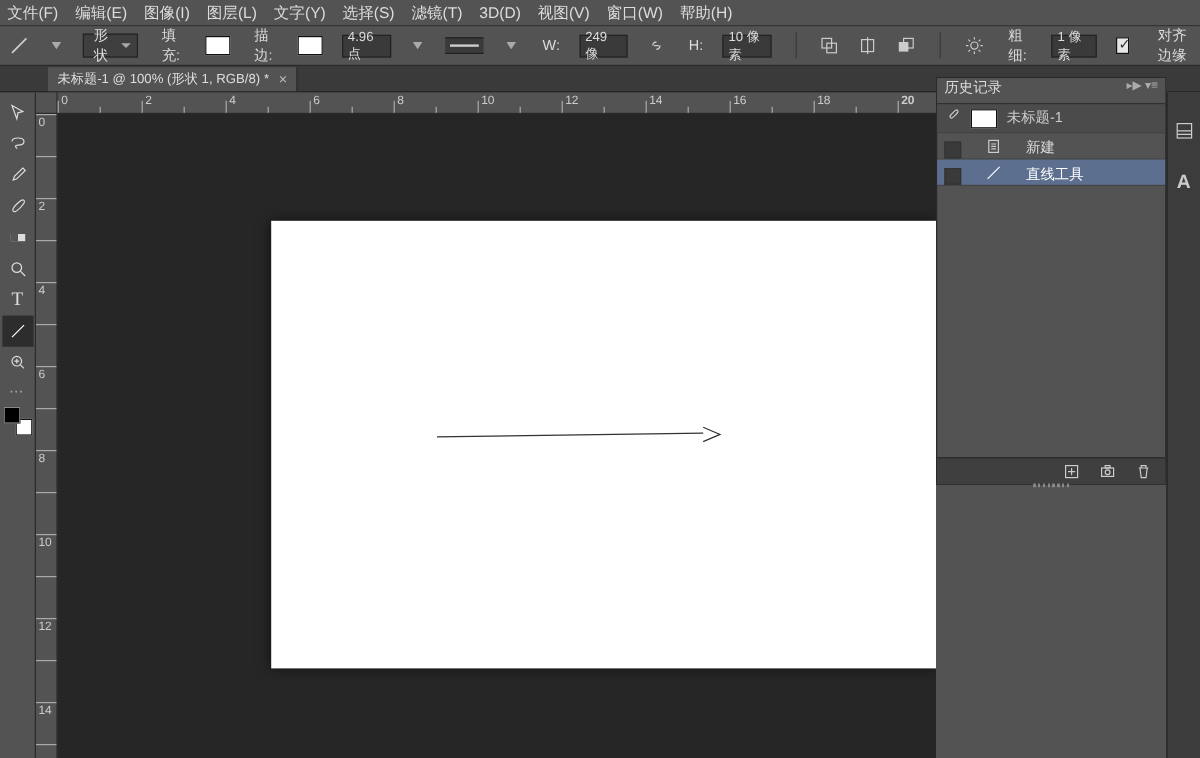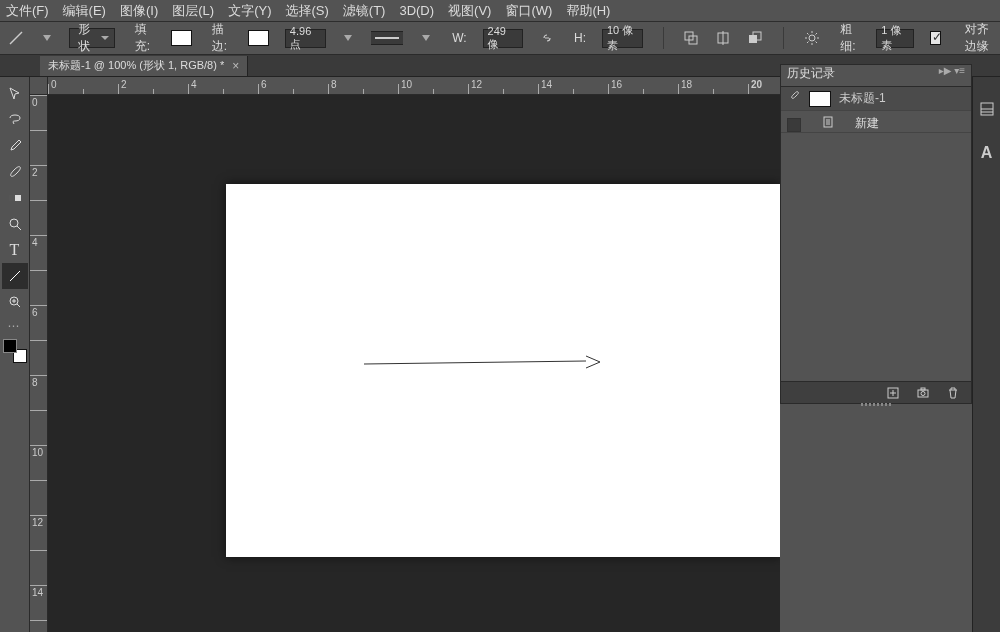--- a/index.html
+++ b/index.html
@@ -502,20 +502,29 @@
           <span>
             <svg width="14" height="14">
                 <rect x="3" y="2" width="8" height="10" fill="none" stroke="#ccc"></rect>
                 <line x1="5" y1="5" x2="9" y2="5" stroke="#ccc"></line>
                 <line x1="5" y1="7" x2="9" y2="7" stroke="#ccc"></line>
                 <line x1="5" y1="9" x2="9" y2="9" stroke="#ccc"></line>
               </svg>
           </span>
           <span>新建</span>
         </div>
+        <div class="history-step selected">
+          <span class="slot"></span>
+          <span>
+            <svg width="14" height="14">
+                <line x1="2" y1="12" x2="12" y2="2" stroke="#fff"></line>
+              </svg>
+          </span>
+          <span>直线工具</span>
+        </div>
       </div>
       <div class="panel-footer">
         <span class="ico">
           <svg width="14" height="14">
               <rect x="2" y="2" width="10" height="10" fill="none" stroke="#ccc"></rect>
               <line x1="7" y1="4" x2="7" y2="10" stroke="#ccc"></line>
               <line x1="4" y1="7" x2="10" y2="7" stroke="#ccc"></line>
             </svg>
         </span>
         <span class="ico">

